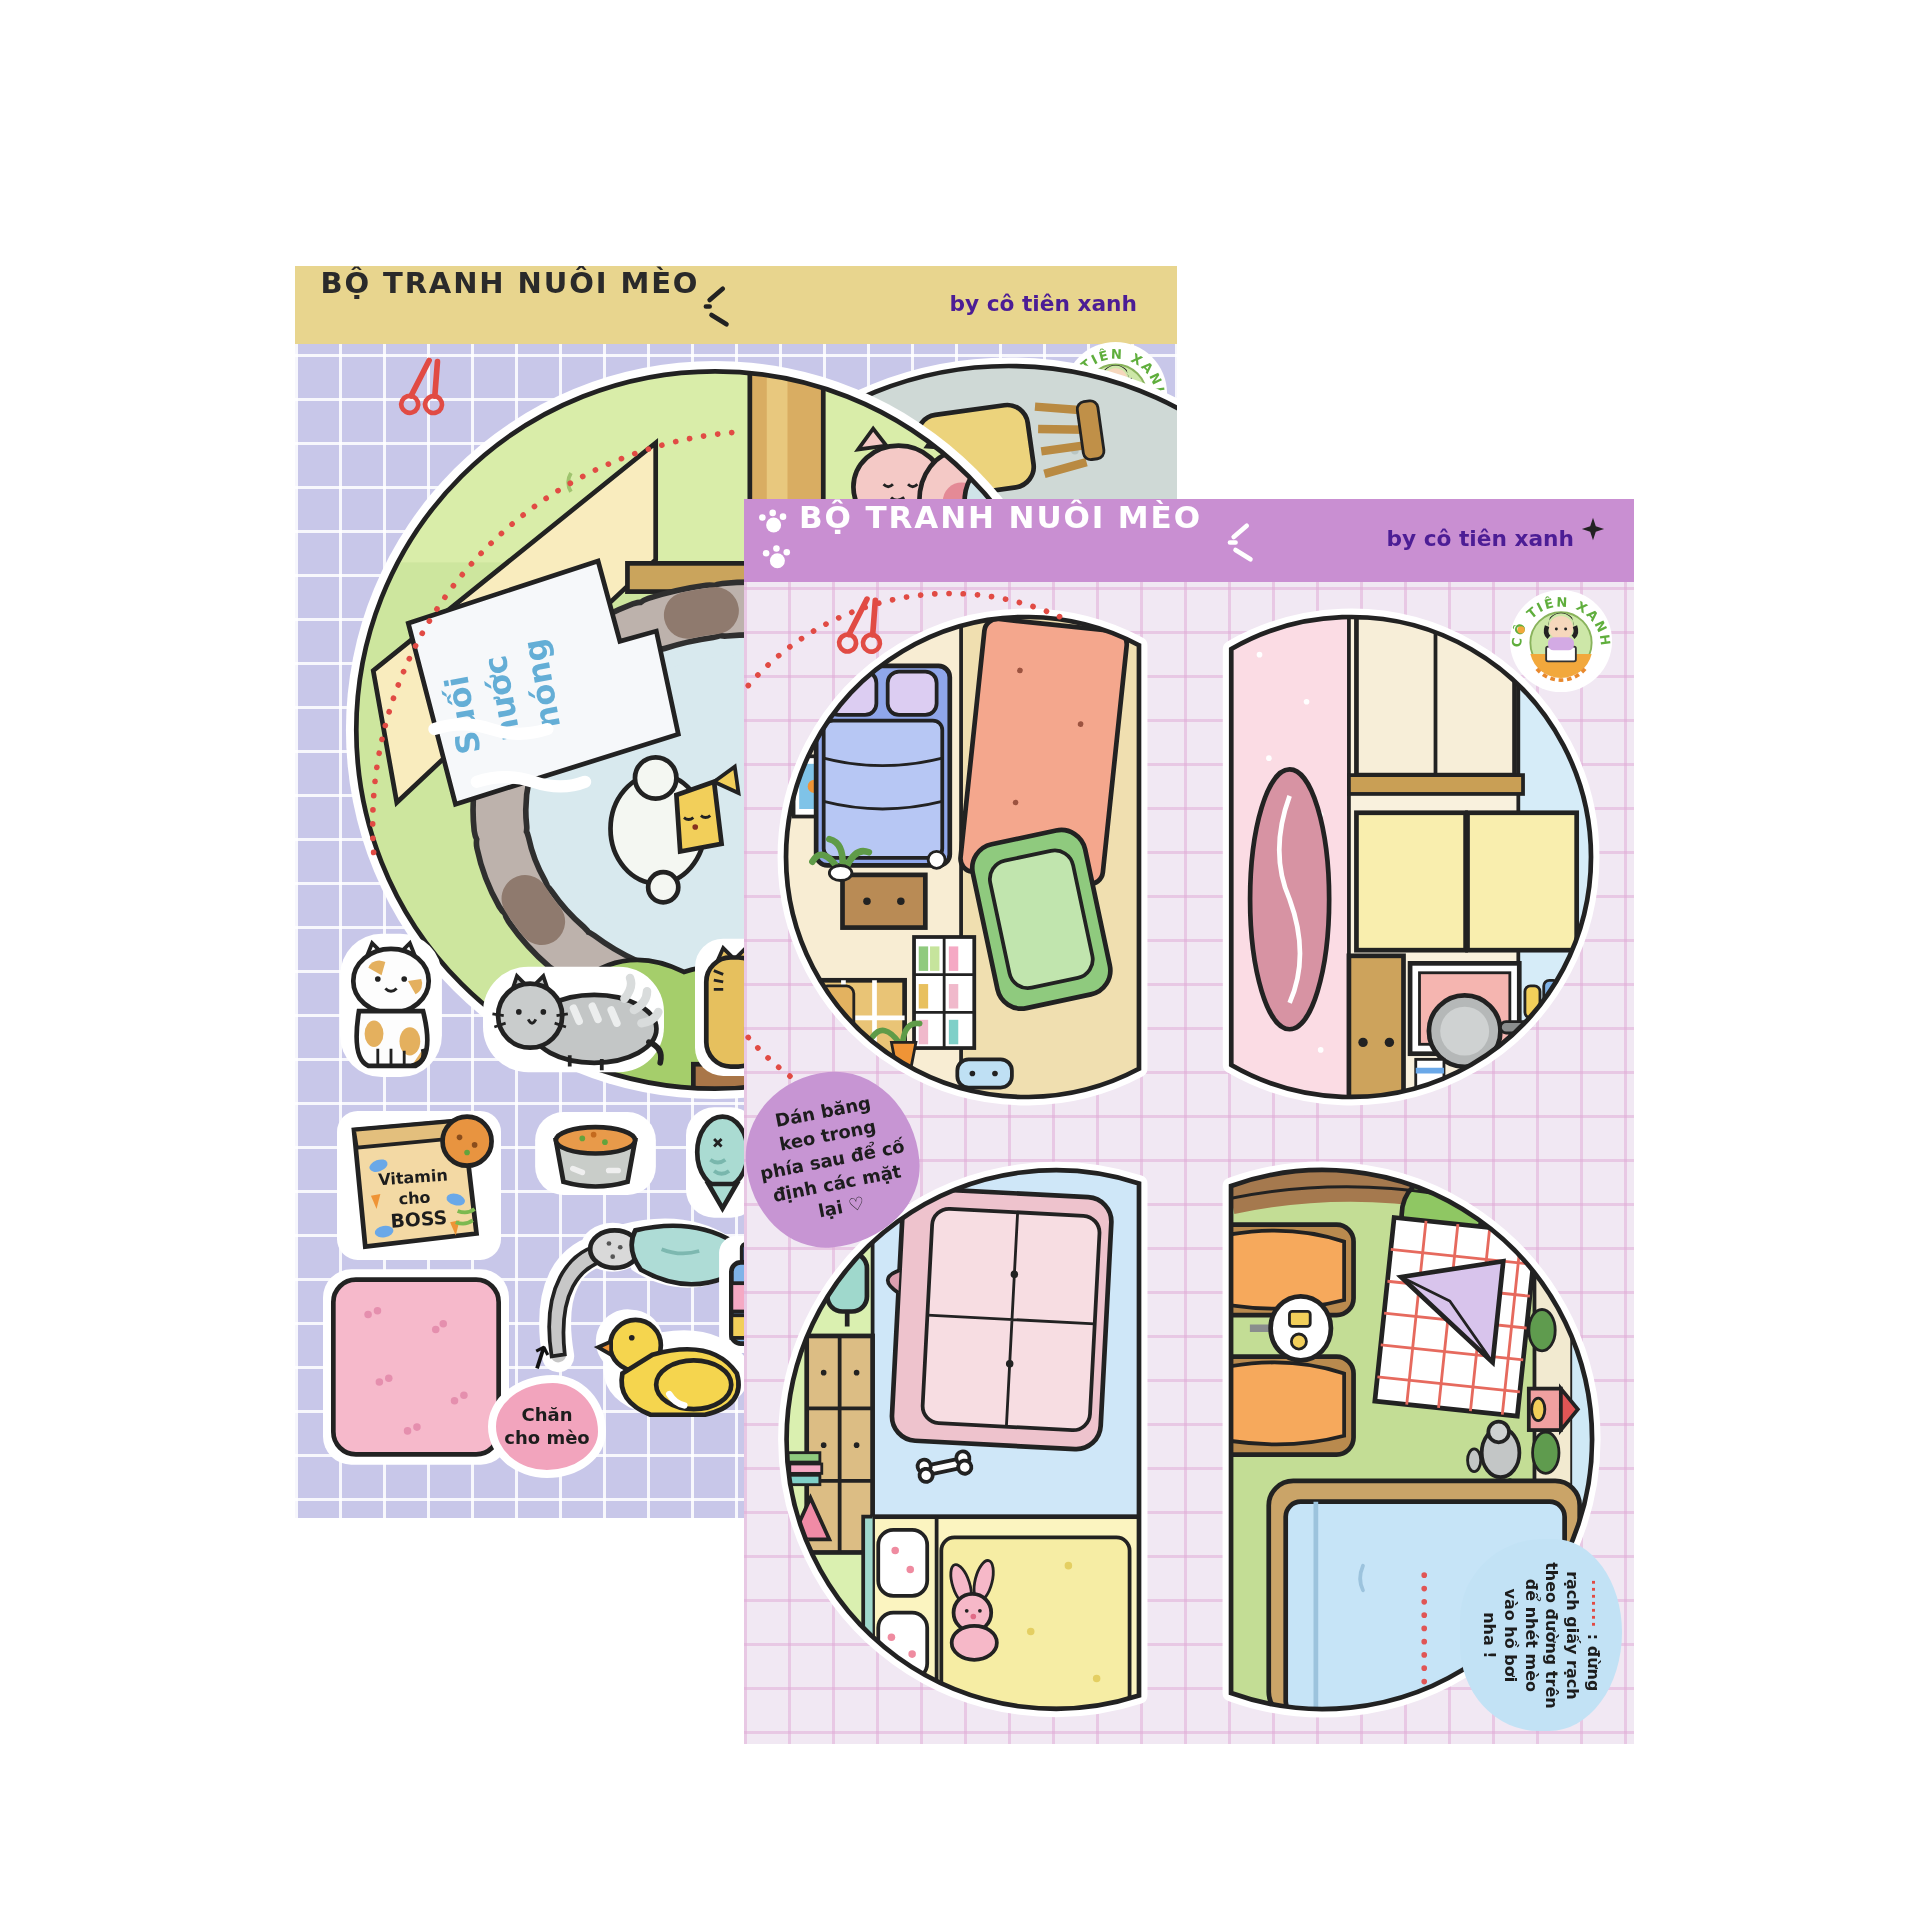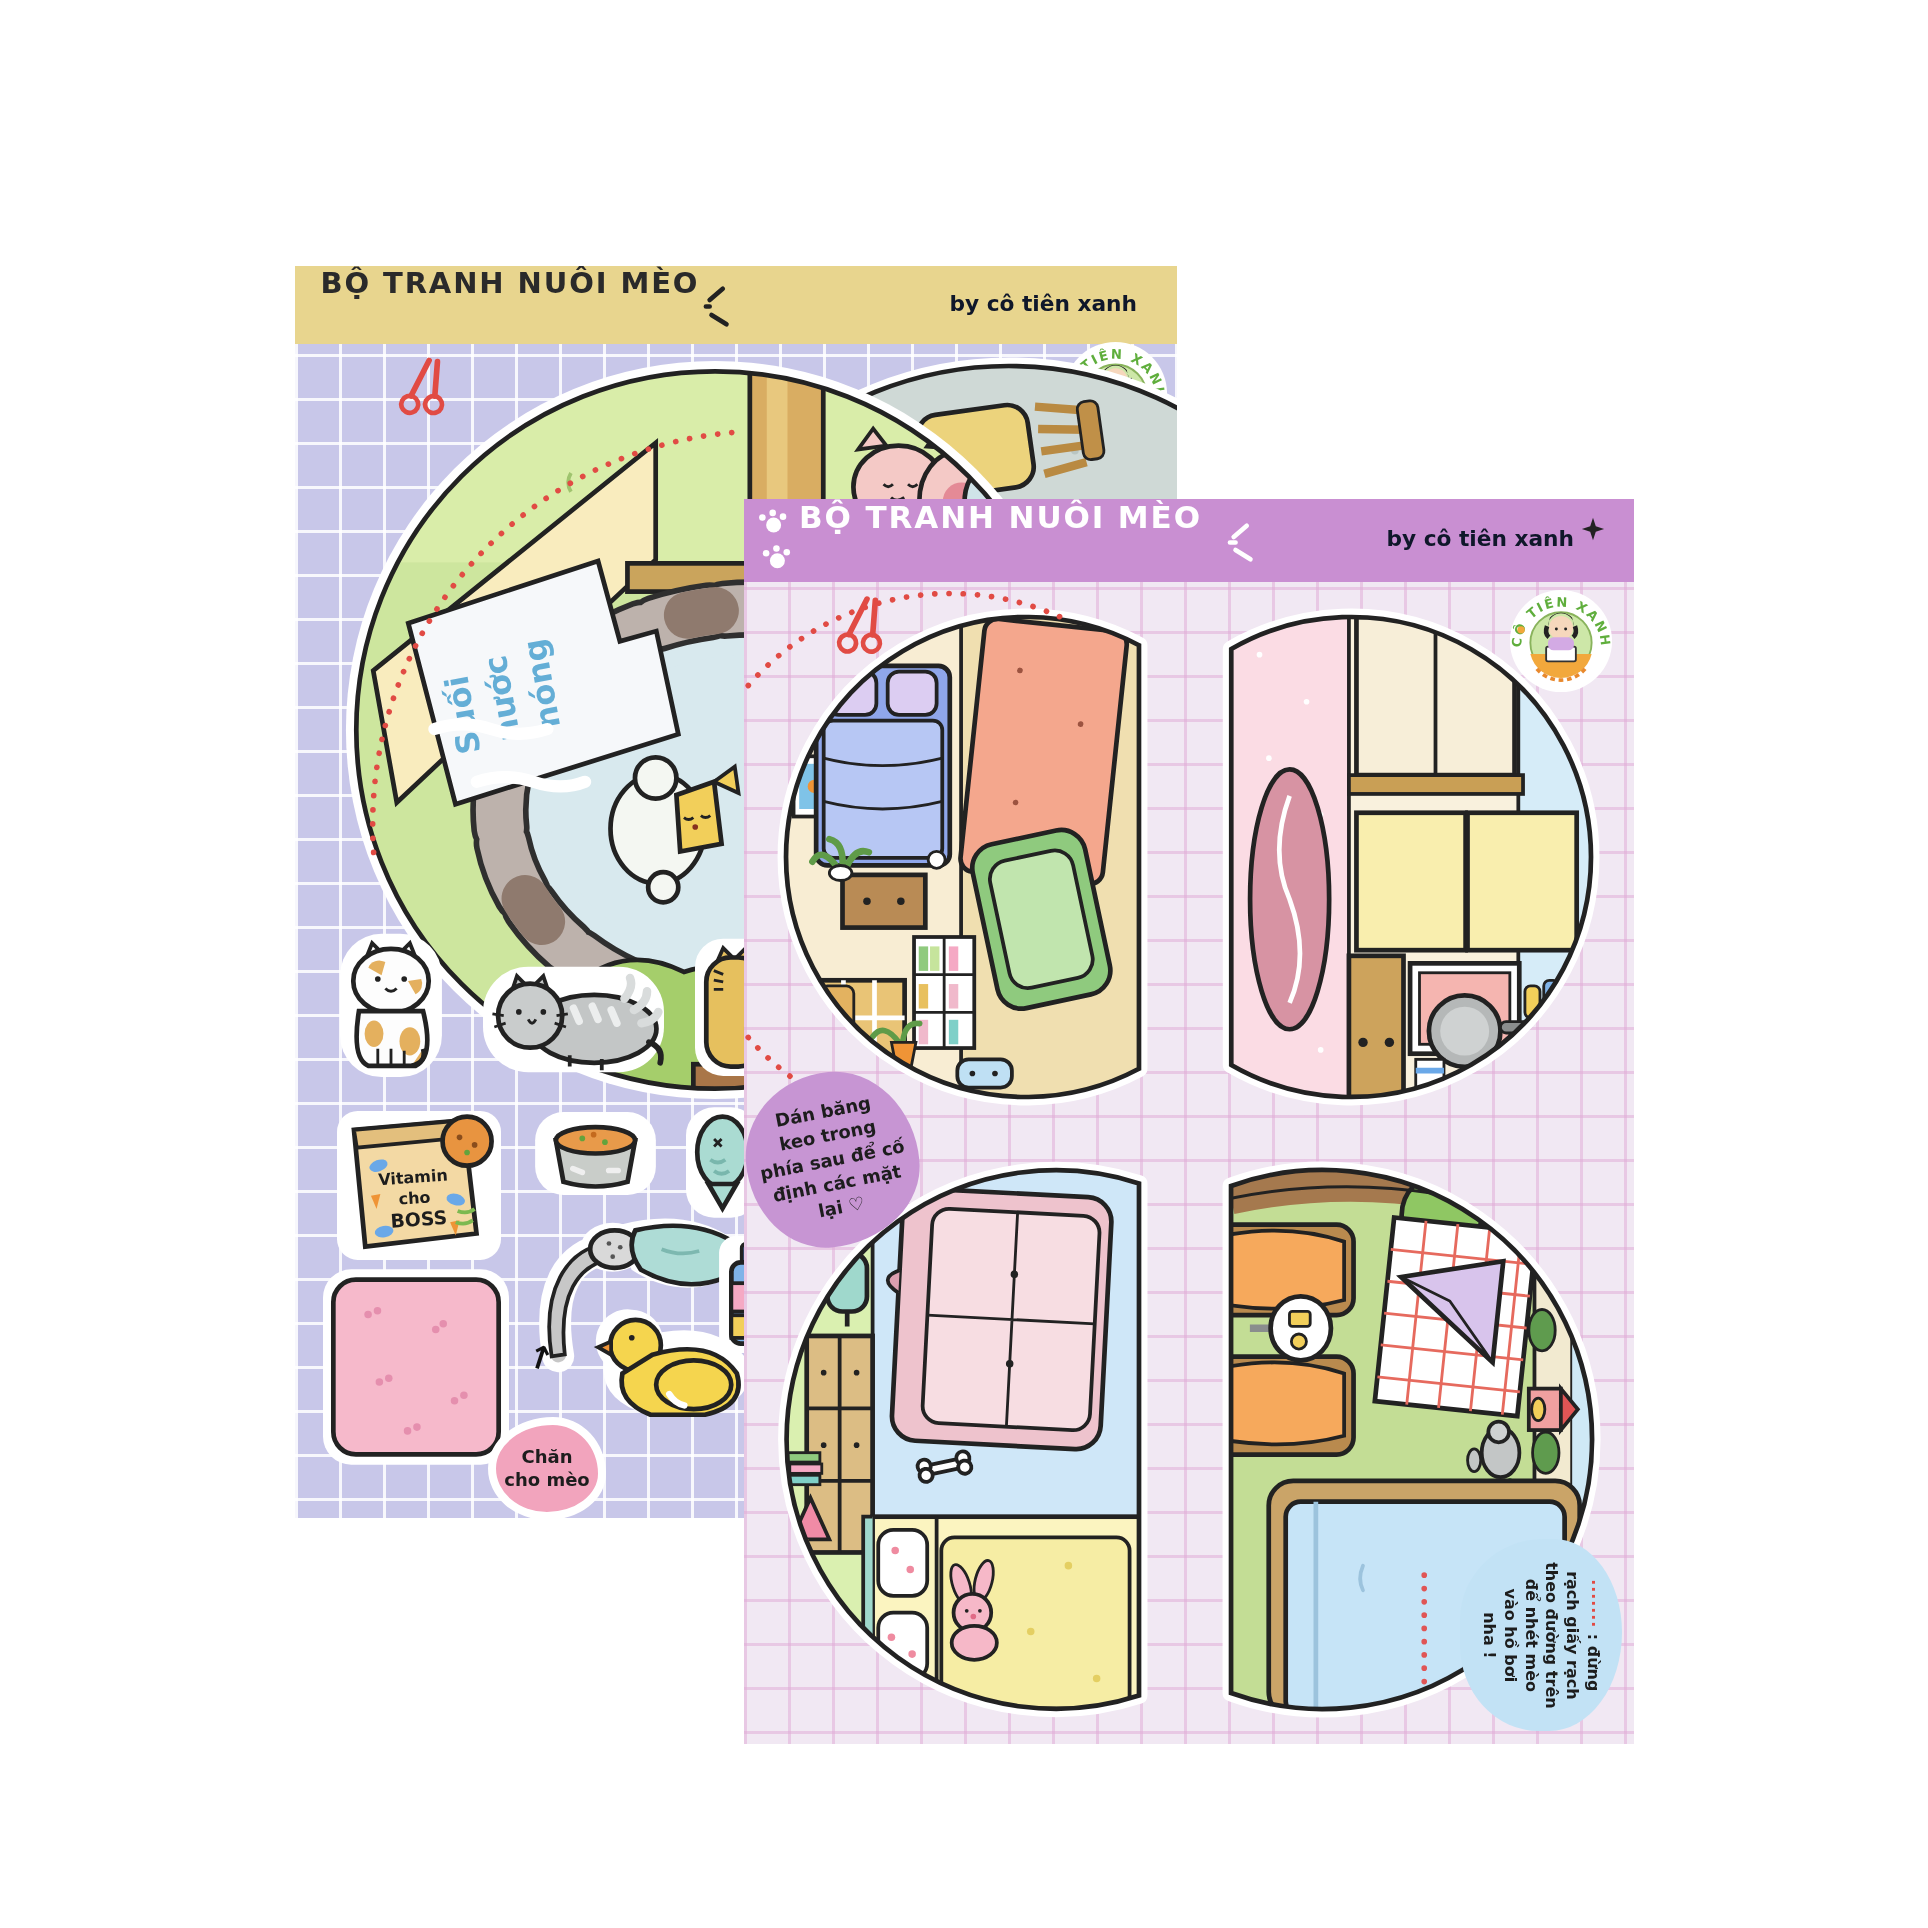--- a/index.html
+++ b/index.html
@@ -16,42 +16,42 @@
   
   #sheetPurple{left:744px;top:499px;width:890px;height:1245px;z-index:2;
     background-color:#f1e8f3;
     background-image:linear-gradient(to right,rgba(224,173,215,.55) 0 2.8px,transparent 2.8px),
                      linear-gradient(to bottom,rgba(224,173,215,.55) 0 2.8px,transparent 2.8px);
     background-size:44px 44px;}
   #sheetPurple .hdr{position:absolute;left:0;top:0;width:100%;height:83px;background:#c98fd2;}
   .hdr{display:flex;}
   .title{font-weight:bold;letter-spacing:1.9px;font-size:29px;color:#2a2a2a;white-space:nowrap;}
   #sheetPurple .title{color:#ffffff;font-size:31px;}
-  .byline{position:absolute;font-weight:bold;font-size:21.7px;color:#0f172a;white-space:nowrap;}
+  .byline{position:absolute;font-weight:bold;font-size:21.7px;color:#4c1d95;white-space:nowrap;}
   #sheetYellow .byline{right:40px;top:25.4px;}
   #sheetPurple .byline{right:60px;top:27px;}
   .doodle{position:absolute;}
   .ml{white-space:pre-line;}
   svg text{font-family:"DejaVu Sans",sans-serif;}
   .piece{position:absolute;overflow:visible;}
   .wb{fill:#ffffff;stroke:#ffffff;stroke-width:18;stroke-linejoin:round;}
   .ob{fill:none;stroke:#222222;stroke-width:5;}
   
   .bubble{position:absolute;display:flex;align-items:center;justify-content:center;
           text-align:center;font-weight:bold;color:#1d1d1d;}
   #tapeBubble{left:1.9px;top:573px;width:173px;height:175px;background:#c795d3;
      border-radius:52% 48% 55% 45% / 48% 55% 45% 52%;transform:rotate(-5deg);
      font-size:18px;line-height:1.35;}
   #tapeBubble .inner{transform:rotate(-6deg);}
   #cutBubble{left:716px;top:1040px;width:162px;height:192px;background:#c2e2f5;
      border-radius:55% 45% 48% 52% / 45% 52% 55% 48%;font-size:16px;line-height:1.3;}
   #cutBubble .inner{transform:rotate(90deg);width:185px;}
   .reddots{color:#e14b44;letter-spacing:0.9px;}
   
-  #blanketLabel{position:absolute;left:193px;top:1151px;width:102px;height:87px;
+  #blanketLabel{position:absolute;left:193px;top:1109px;width:102px;height:87px;
      background:#f2a4bd;border:8.5px solid #ffffff;
      border-radius:55% 45% 50% 50%/50% 55% 45% 50%;
      display:flex;align-items:center;justify-content:center;text-align:center;
      font-weight:bold;font-size:18px;color:#1d1d1d;line-height:1.25;}
   #blanketArrow{position:absolute;left:232px;top:1073px;font-size:32px;font-weight:bold;
      color:#111;transform:rotate(18deg);}
   .stk{position:absolute;overflow:visible;}
 </style>
 </head>
 <body>

